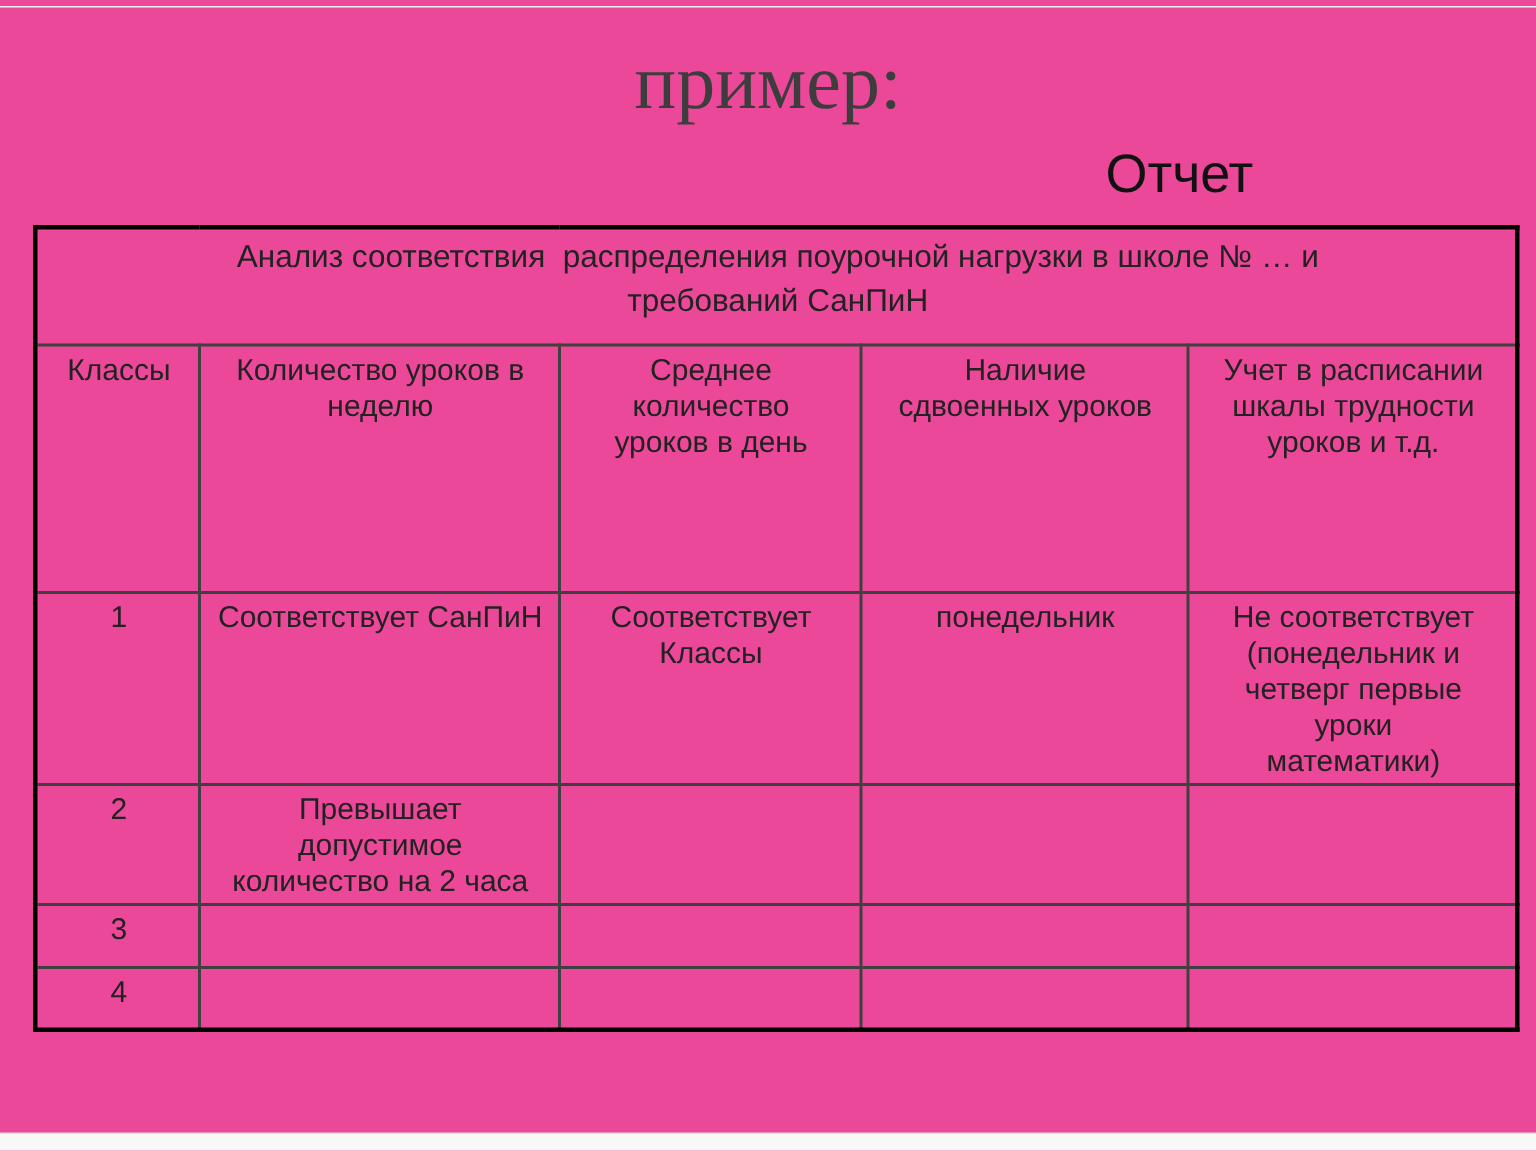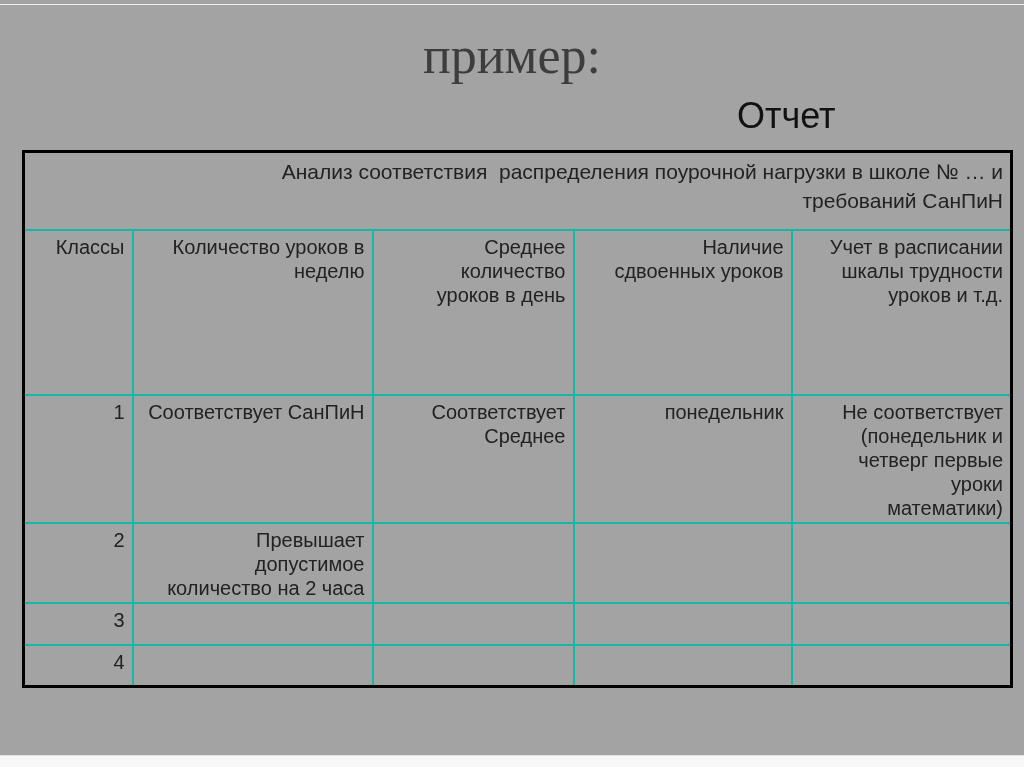--- a/index.html
+++ b/index.html
@@ -2,21 +2,21 @@
 <html><head>
 <meta charset="utf-8">
 <style>
   * { margin: 0; padding: 0; box-sizing: border-box; }
   html, body { background: #ffffff; }
 
   .slide {
     position: relative;
     width: 1024px;
     height: 767px;
-    background: #a3a3a3;
+    background: #ec4899;
     overflow: hidden;
     font-family: "Liberation Sans", sans-serif;
   }
 
   
   .top-hairline {
     position: absolute;
     left: 0; right: 0; top: 4px;
     height: 1px;
     background: #f0f0f0;
@@ -60,23 +60,23 @@
     top: 150px;
     left: 22px;
     width: 988px;
     border-collapse: collapse;
     table-layout: fixed;
     border: 3px solid #000000;
     color: #222222;
   }
 
   table.report td {
-    border: 2px solid #14b8a6;
+    border: 2px solid #404040;
     vertical-align: top;
-    text-align: right;
+    text-align: center;
     font-weight: 400;
     font-size: 20px;
     line-height: 24px;
     padding: 4px 7px 2px 9px;
     white-space: pre-wrap;
     overflow: hidden;
   }
 
   tr.caption-row td {
     font-size: 21px;
@@ -128,21 +128,21 @@
 сдвоенных уроков</td>
       <td>Учет в расписании
 шкалы трудности
 уроков и т.д.</td>
     </tr>
 
     <tr class="row-1">
       <td>1</td>
       <td>Соответствует СанПиН</td>
       <td>Соответствует
-Среднее</td>
+Классы</td>
       <td>понедельник</td>
       <td>Не соответствует
 (понедельник и
 четверг первые уроки
 математики)</td>
     </tr>
 
     <tr class="row-2">
       <td>2</td>
       <td>Превышает допустимое

